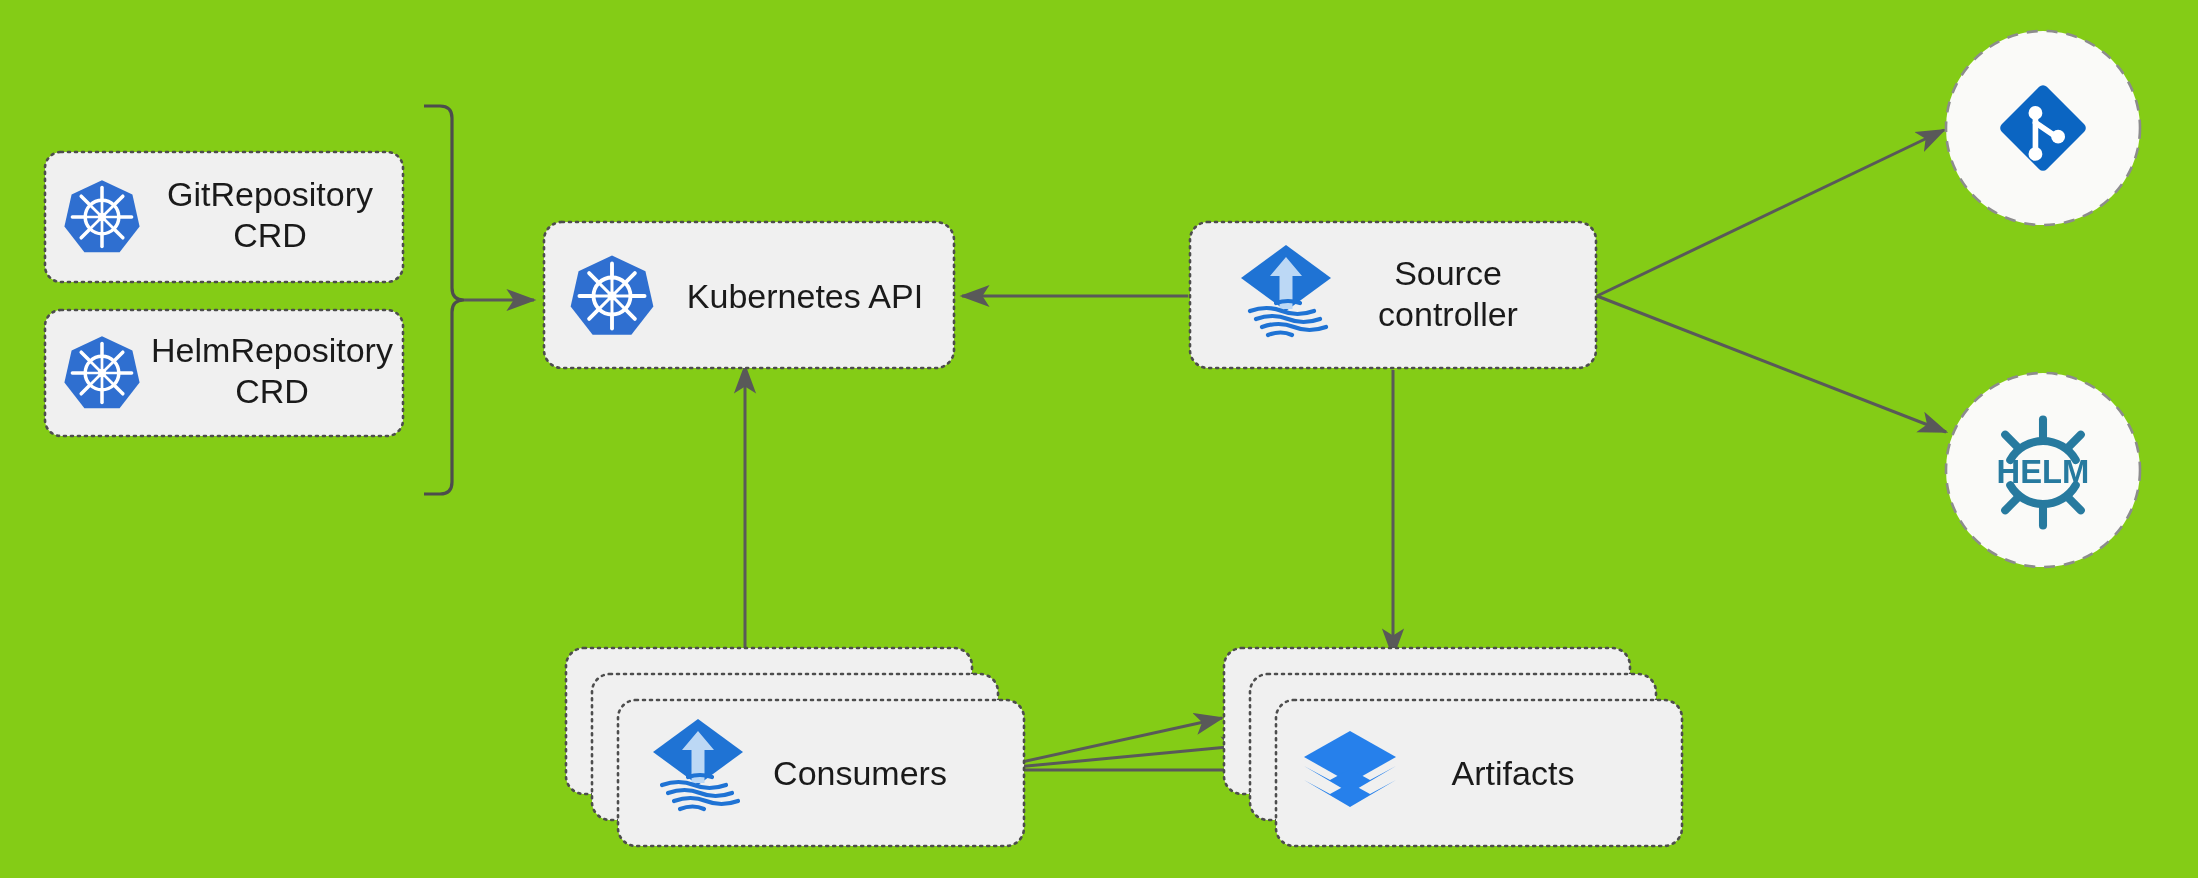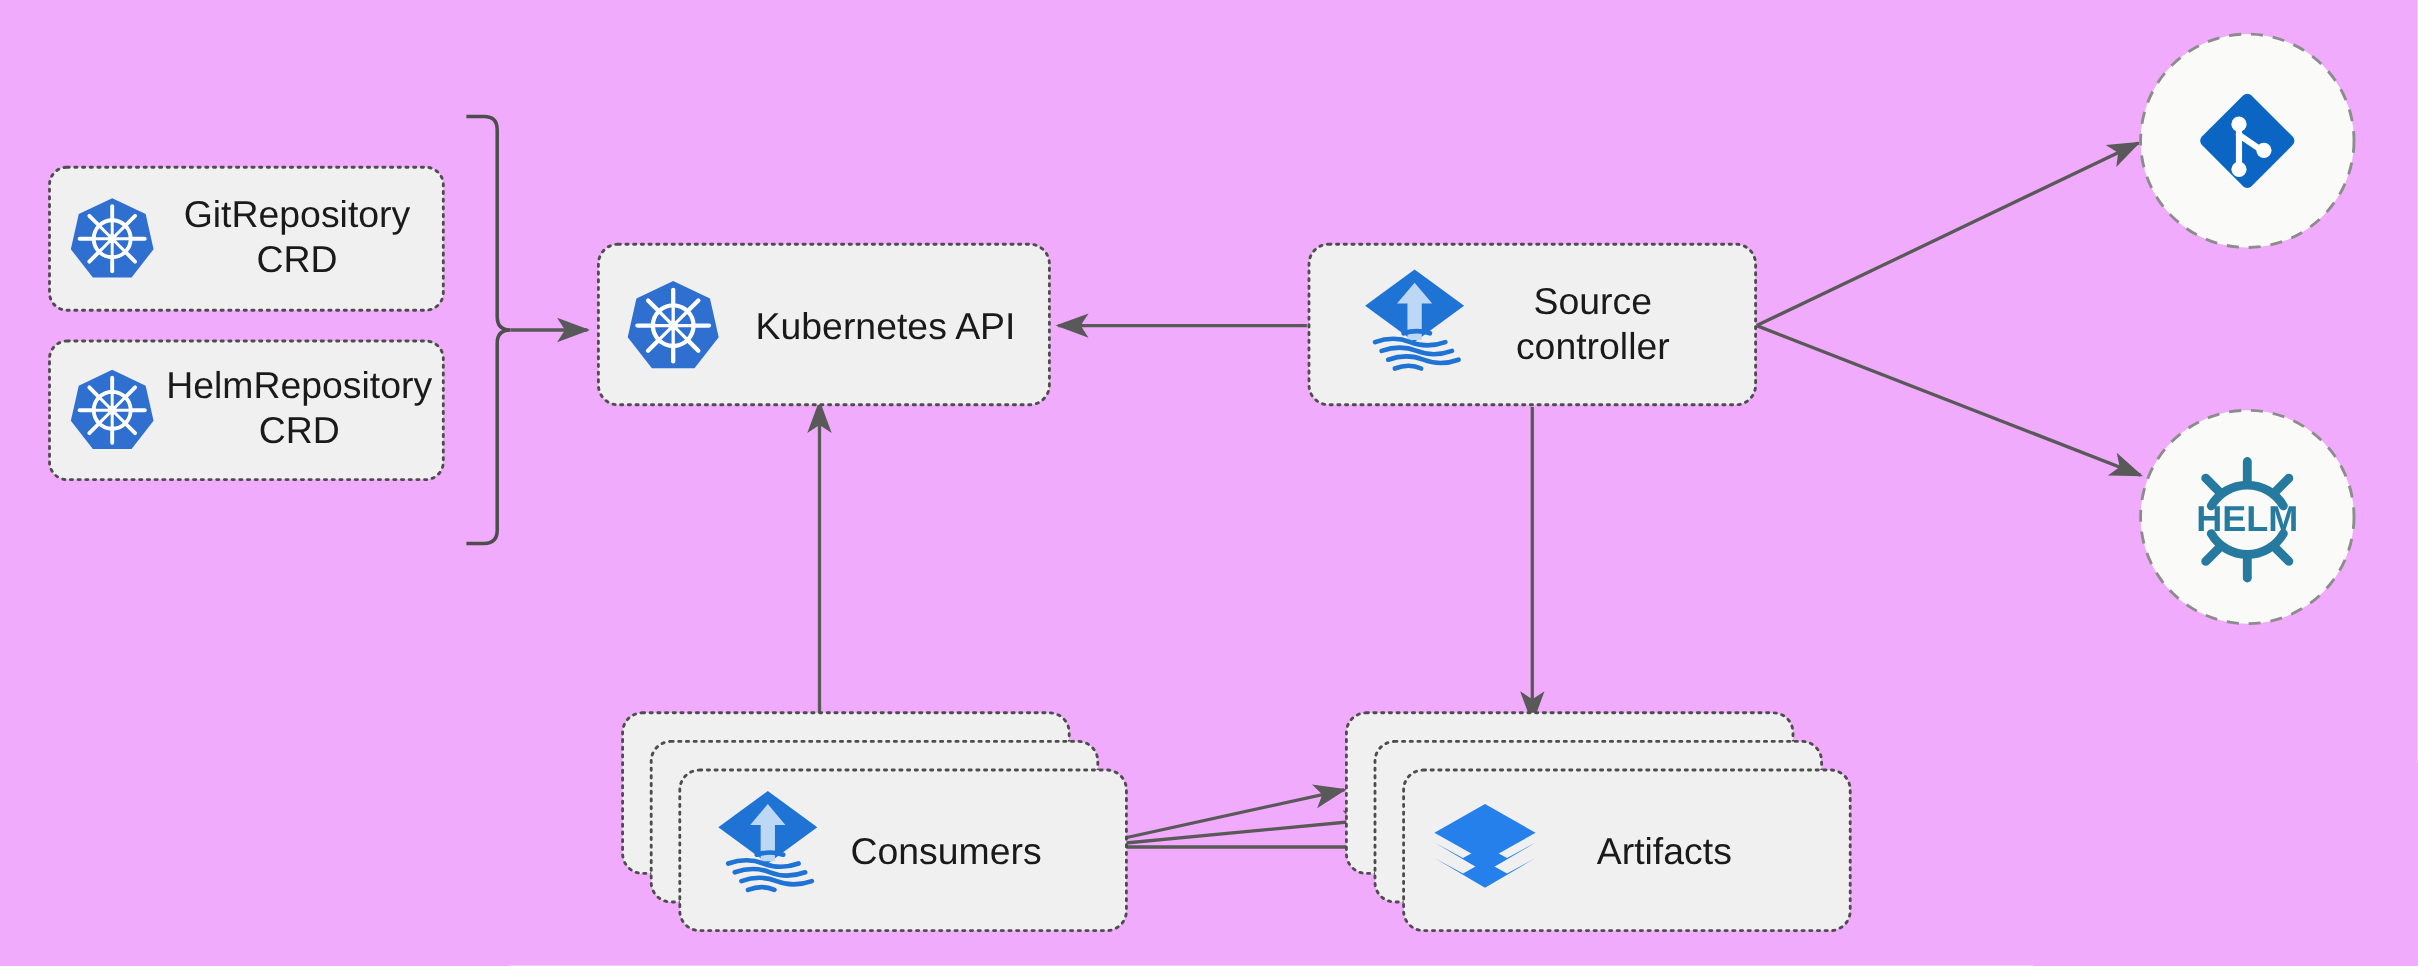--- a/index.html
+++ b/index.html
@@ -1,18 +1,18 @@
 <!DOCTYPE html>
 <html><head>
 <meta charset="utf-8">
 <style>
   html,body{margin:0;padding:0;background:#ffffff;}
   body{width:2198px;height:878px;overflow:hidden;
        font-family:"Liberation Sans", sans-serif;}
-  #stage{position:relative;width:2198px;height:878px;background:#f0abfc;}
+  #stage{position:relative;width:2198px;height:878px;background:#84cc16;}
   svg#canvas{position:absolute;left:0;top:0;width:2198px;height:878px;}
   .nodelabel{font-family:"Liberation Sans", sans-serif;font-size:34px;fill:#1a1a1a;}
 </style>
 </head>
 <body>
 
 <div id="stage">
 <svg id="canvas" viewBox="0 0 2198 878" xmlns="http://www.w3.org/2000/svg">
   <defs>
     <marker id="arw" markerWidth="12" markerHeight="12" refX="9.2" refY="4" orient="auto" markerUnits="strokeWidth">

